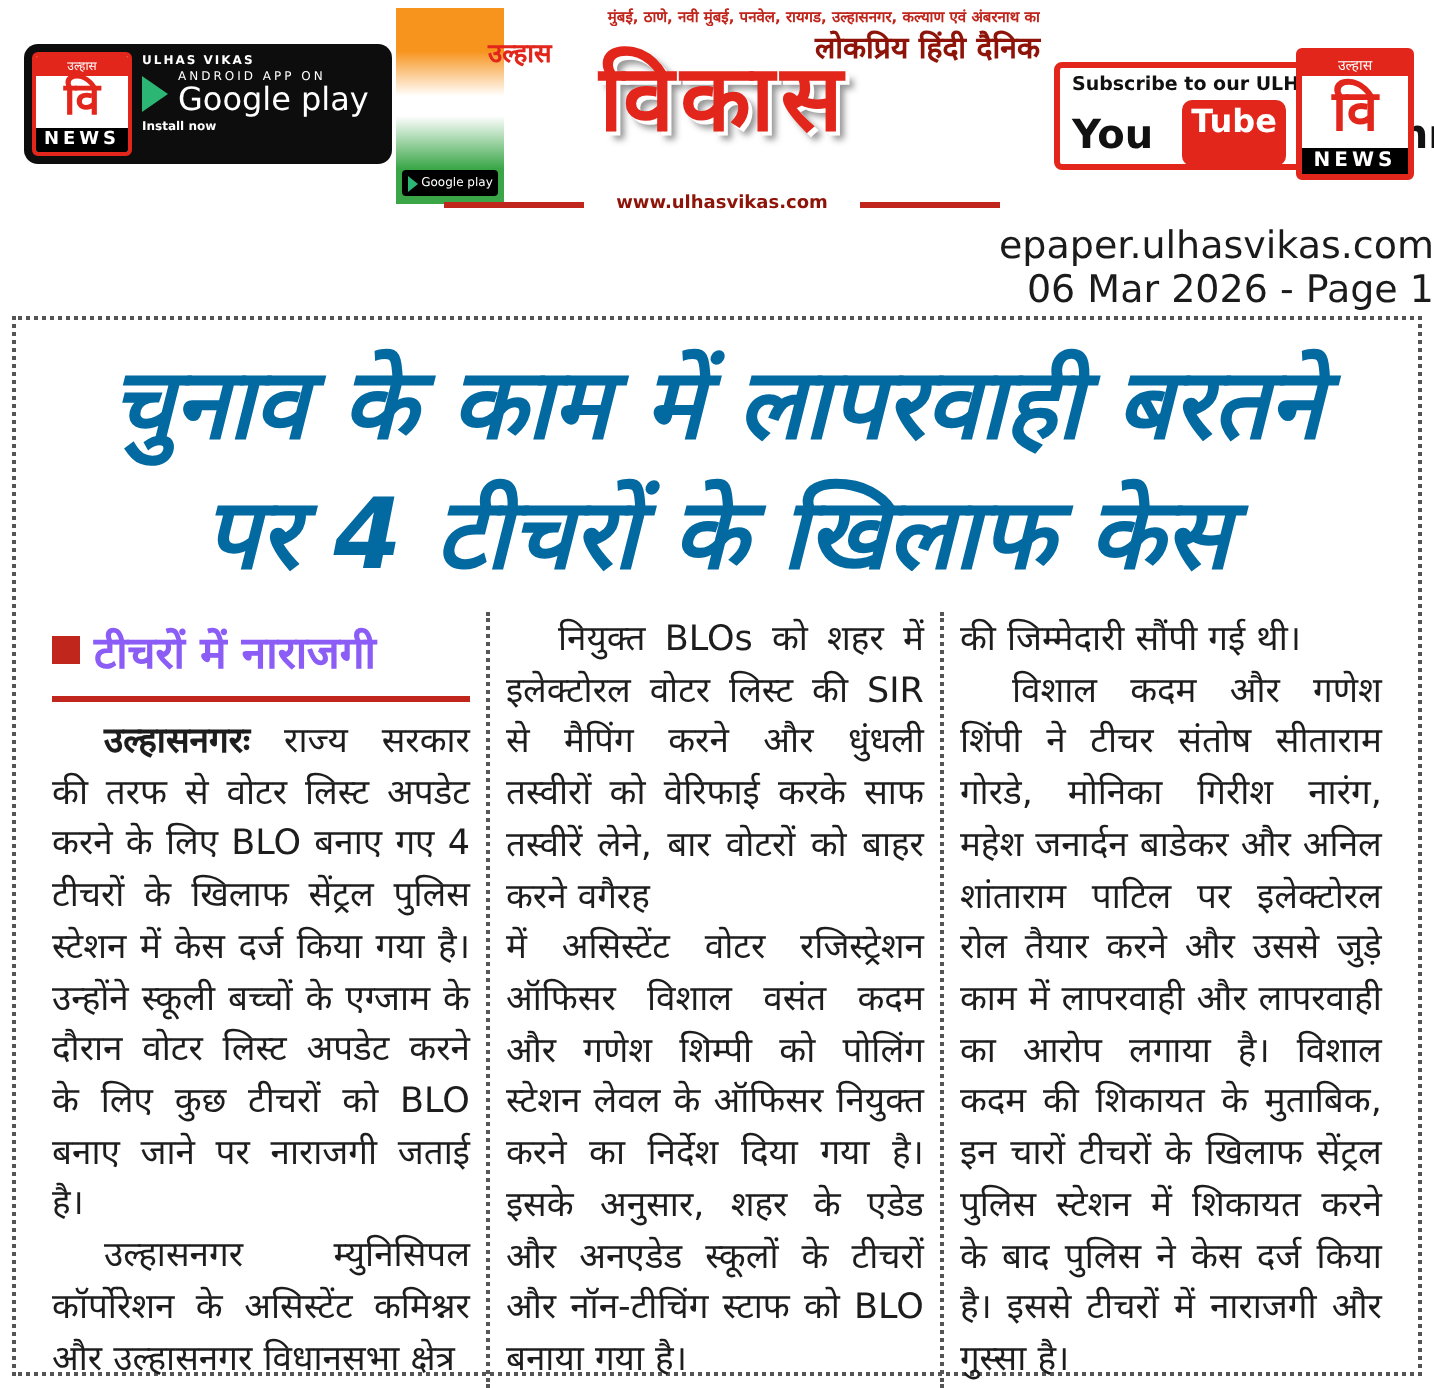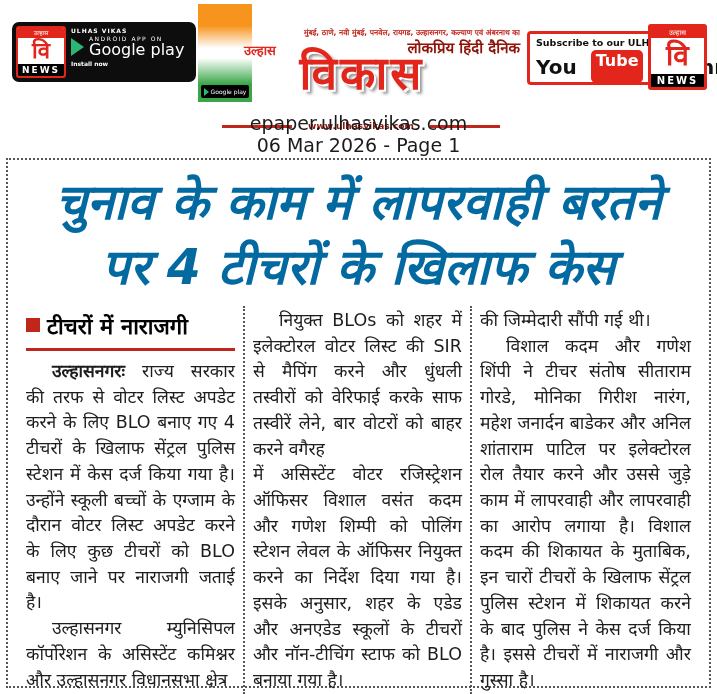--- a/index.html
+++ b/index.html
@@ -27,21 +27,21 @@
   .gp-col .small { font-size:6px; letter-spacing:1.5px; }
   .gp-col .big { font-size:16px; font-weight:500; line-height:1.05; }
   .app-info .install { font-size:6px; font-weight:bold; margin-top:1px; }
 
   .tricolor { position:absolute; left:198px; top:4px; width:54px; height:98px;
     background:linear-gradient(#f7941d 0%, #f7941d 22%, #ffffff 45%, #ffffff 55%, #3aa648 82%, #3aa648 100%); }
   .mini-store { position:absolute; left:3px; bottom:4px; width:48px; height:13px; background:#000;
     color:#fff; font-size:6px; display:flex; align-items:center; justify-content:center; gap:2px; border-radius:2px; }
   .mini-tri { width:0; height:0; border-left:5px solid #2bb673; border-top:4px solid transparent; border-bottom:4px solid transparent; }
 
-  .masthead { position:absolute; left:200px; top:0; width:322px; height:110px;margin-top:24px; }
+  .masthead { position:absolute; left:200px; top:0; width:322px; height:110px; }
   .cities { position:absolute; right:2px; top:3px; width:240px; font-size:7.5px; color:#c0261c;
     font-weight:bold; text-align:right; white-space:nowrap; overflow:hidden; }
   .tagline { position:absolute; right:2px; top:13px; font-size:15px; font-weight:bold; color:#8e1308; }
   .title-prefix { position:absolute; left:44px; top:17px; font-size:13px; font-weight:bold; color:#e2261b; }
   .big-title { position:absolute; left:4px; top:26px; width:316px; text-align:center;
     font-size:46px; line-height:1; font-weight:900; color:#e2261b; letter-spacing:3px;
     text-shadow:2px 2px 0 #fff, 4px 4px 3px rgba(60,60,60,.55); }
   .social-row { position:absolute; left:0; top:84px; width:100%; height:12px;
     display:flex; align-items:center; gap:2px; }
   .sicon { width:9px; height:9px; border-radius:2px; color:#fff; font-size:6px; font-weight:bold;
@@ -67,33 +67,33 @@
   .right-logo { position:absolute; left:648px; top:24px; width:59px; height:66px;
     background:#fff; border:3px solid #e2261b; border-radius:3px; display:flex; flex-direction:column; overflow:hidden; }
   .right-logo .top { background:#e2261b; color:#fff; font-size:7px; text-align:center; padding:1px 0; }
   .right-logo .letter { flex:1; color:#e2261b; font-weight:bold; font-size:28px; line-height:1;
     display:flex; align-items:center; justify-content:center; }
   .right-logo .bottom { background:#000; color:#fff; font-size:10px; font-weight:bold;
     text-align:center; letter-spacing:2px; padding:1px 0; }
 
   
   .page-info { position:absolute; left:0; top:112px; width:717px; text-align:center; color:#1b1b1b; }
-  .page-info div { font-size:19px; line-height:1.18; }
+  .page-info div { font-size:19px; line-height:1.18;text-align:right; }
 
   
   .article-box { position:absolute; left:6px; top:158px; width:705px; height:530px;
     border:2.5px dotted #555; background:#fff; padding:4px 10px 6px; }
   .headline { text-align:center; font-weight:900; color:#0369a1;font-style:italic; }
   .headline .h1 { font-size:49px; line-height:1.0; padding:14px 0 12px; letter-spacing:0px; }
   .headline .h2 { font-size:49px; line-height:1.0; padding:4px 0 14px; }
 
   .cols { display:flex; width:100%; }
   .col { width:33.33%; padding:2px 8px 0; }
   .col.sep { border-right:2px dotted #555; }
-  .kicker { display:flex; align-items:center; gap:7px; font-size:22px; font-weight:800; color:#000000;
+  .kicker { display:flex; align-items:center; gap:7px; font-size:22px; font-weight:800; color:#8b5cf6;
     padding:2px 0 8px; border-bottom:3px solid #c0261c; margin-bottom:8px;text-align:right; }
   .kicker .sq { width:14px; height:14px; background:#c0261c; flex:0 0 auto; }
   .body-p { font-size:17.5px; line-height:1.47; text-align:justify; color:#1d1d1d; }
   .indent { text-indent:26px; }
   .dateline { font-weight:bold; }
 </style>
 </head>
 <body>
 
 <div class="page">

